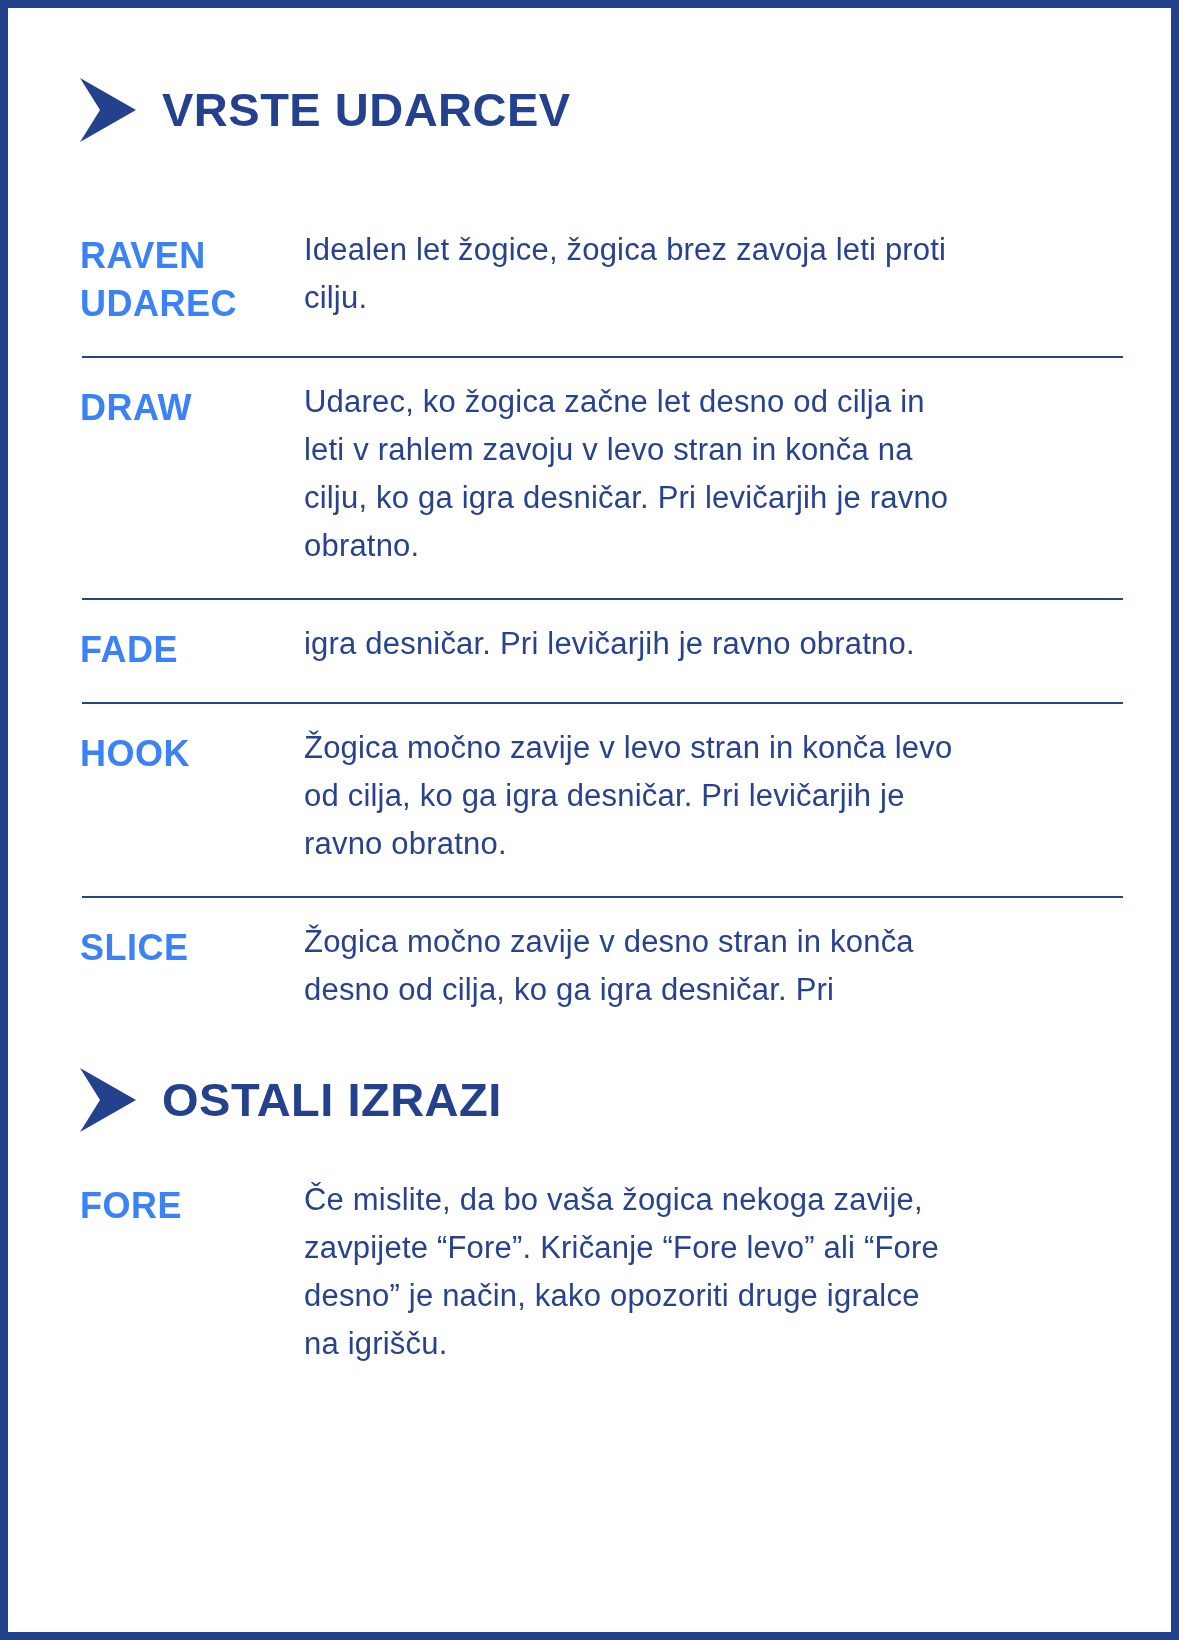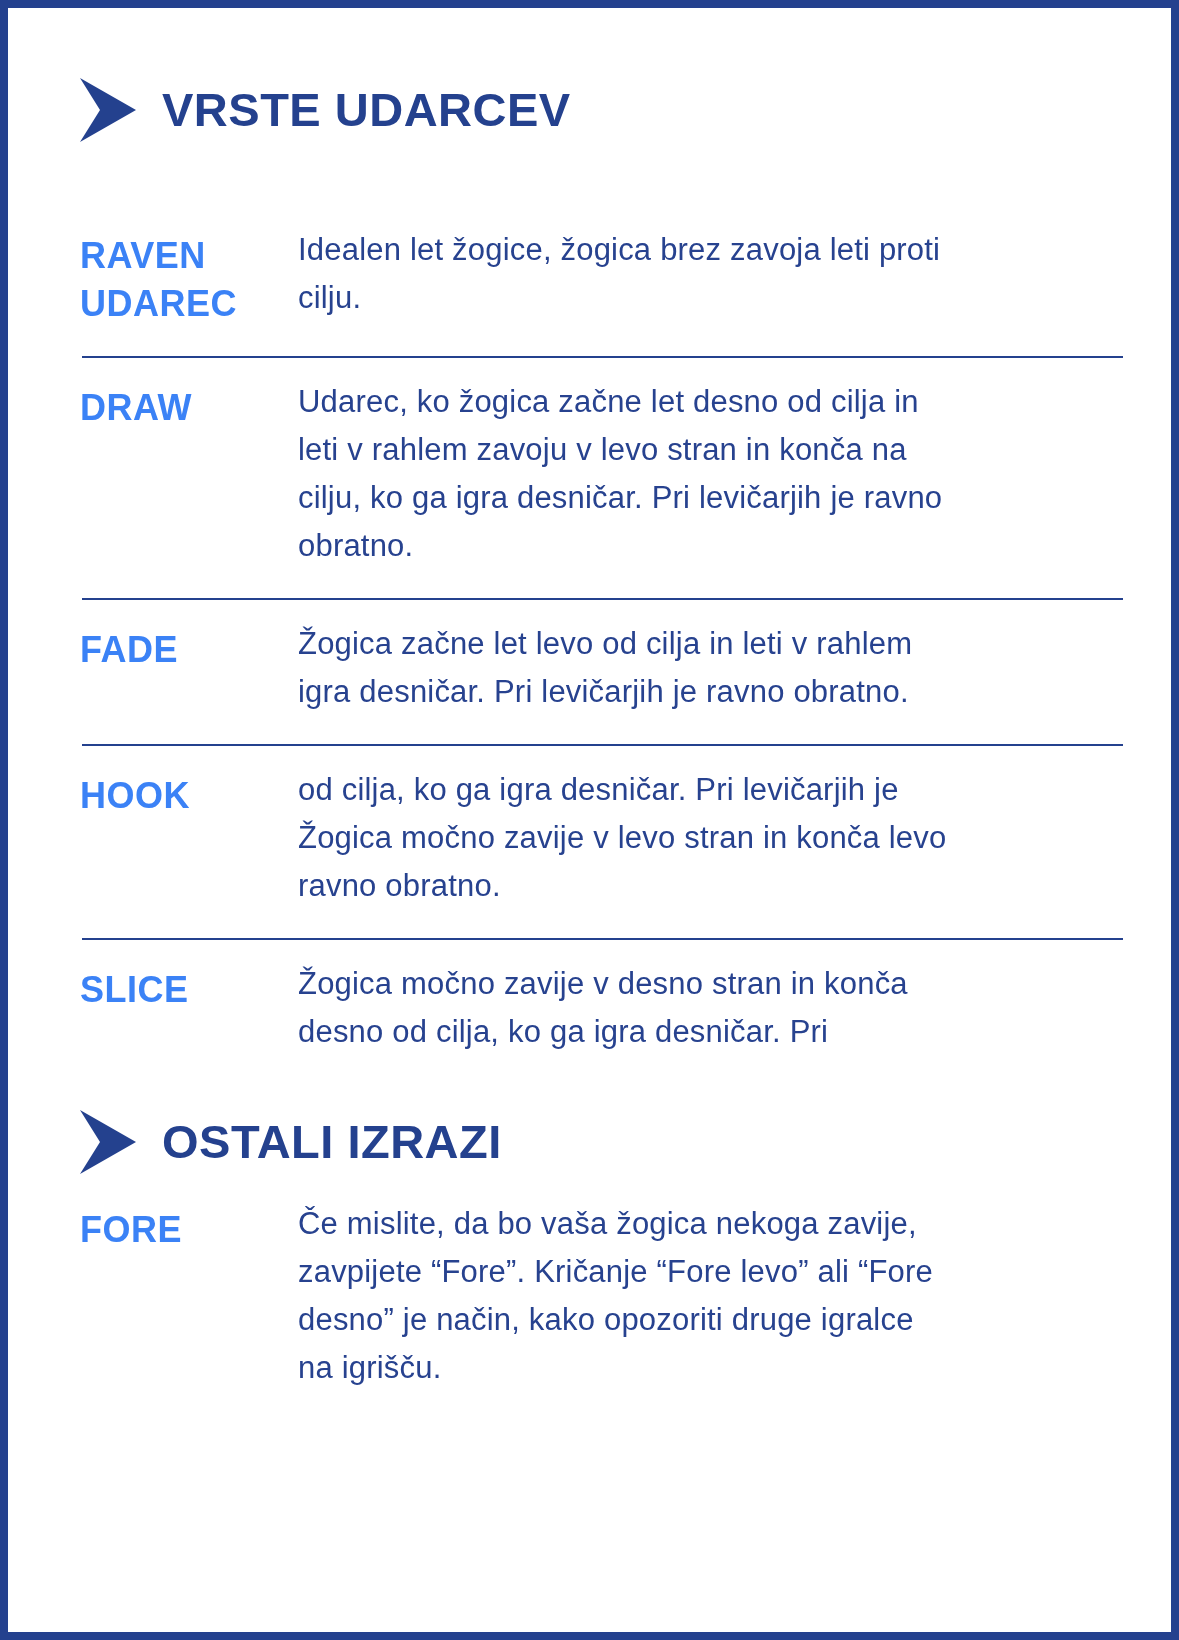--- a/index.html
+++ b/index.html
@@ -16,21 +16,21 @@
   .content {
     box-sizing: border-box;
     height: 100%;
     padding: 70px 48px 0 72px;
     border-radius: 7px;
   }
   .section-header {
     display: flex;
     align-items: center;
     gap: 26px;
-    margin-bottom: 6px;
+    margin-bottom: 24px;
   }
   .glossary-section:first-of-type .section-header { margin-bottom: 64px; }
   .glossary-section + .glossary-section { margin-top: 26px; }
   .chevron { width: 56px; height: 64px; flex: 0 0 auto; }
   .chevron polygon { fill: #24418E; }
   .section-title {
     margin: 0;
     font-size: 47px;
     font-weight: 700;
     letter-spacing: 0.5px;
@@ -55,20 +55,21 @@
     color: #3b82f6;
     letter-spacing: 0.5px;
   }
   .entry .definition {
     flex: 1 1 auto;
     font-size: 31px;
     font-weight: 500;
     line-height: 48px;
     color: #27428F;
     letter-spacing: 0.2px;
+    margin-left: 6px;
   }
   .def-line { white-space: nowrap; }
   .divider {
     height: 2px;
     background: #24418E;
     margin: 0 0 0 2px;
   }
 </style>
 </head>
 <body>
@@ -97,30 +98,29 @@
               <div class="def-line">Udarec, ko žogica začne let desno od cilja in</div>
               <div class="def-line">leti v rahlem zavoju v levo stran in konča na</div>
               <div class="def-line">cilju, ko ga igra desničar. Pri levičarjih je ravno</div>
               <div class="def-line">obratno.</div>
             </div>
   </div>
 <div class="divider"></div>
   <div class="entry">
     <div class="term">FADE</div>
     <div class="definition">
-              <div class="def-line">Žogica začne let levo od cilja in leti v rahlem</div>
               <div class="def-line">igra desničar. Pri levičarjih je ravno obratno.</div>
             </div>
   </div>
 <div class="divider"></div>
   <div class="entry">
     <div class="term">HOOK</div>
     <div class="definition">
+              <div class="def-line">Žogica močno zavije v levo stran in konča levo</div>
               <div class="def-line">od cilja, ko ga igra desničar. Pri levičarjih je</div>
-              <div class="def-line">Žogica močno zavije v levo stran in konča levo</div>
               <div class="def-line">ravno obratno.</div>
             </div>
   </div>
 <div class="divider"></div>
   <div class="entry">
     <div class="term">SLICE</div>
     <div class="definition">
               <div class="def-line">Žogica močno zavije v desno stran in konča</div>
               <div class="def-line">desno od cilja, ko ga igra desničar. Pri</div>
             </div>

